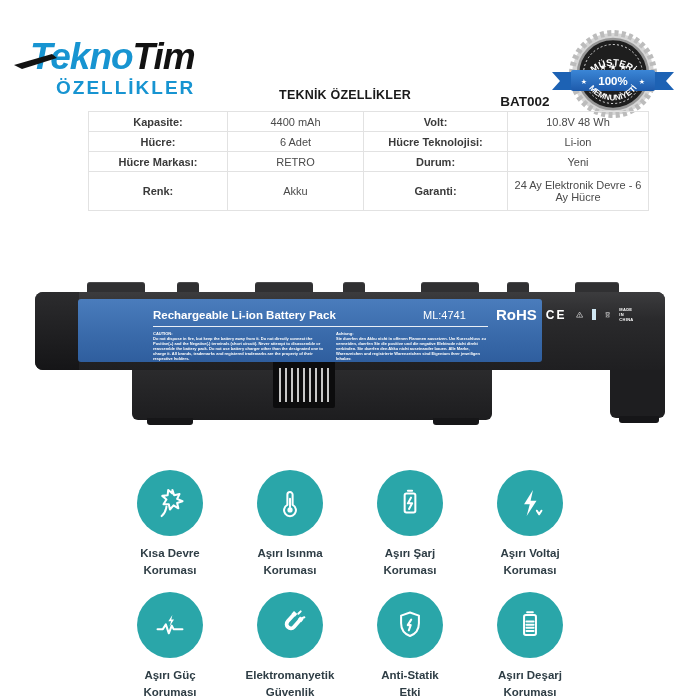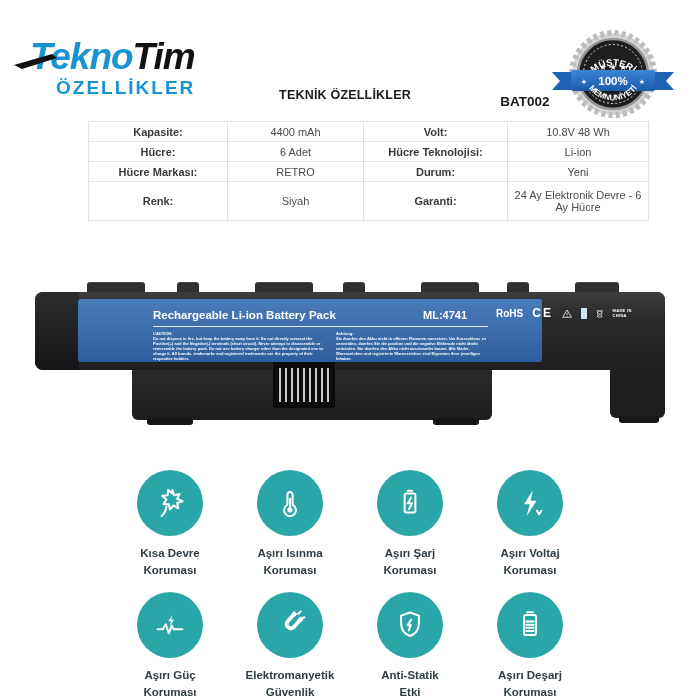--- a/index.html
+++ b/index.html
@@ -16,42 +16,42 @@
   .logo-sub{margin-left:40px;margin-top:2px;color:#1794d1;font-weight:800;font-size:19px;letter-spacing:2px;}
 
   
   .badge{position:absolute;left:548px;top:22px;width:130px;height:104px;}
 
   
   .sec-title{position:absolute;left:230px;top:88px;width:230px;text-align:center;font-size:12.5px;font-weight:700;color:#1a1a1a;letter-spacing:.2px;}
   .prod-code{position:absolute;left:470px;top:94px;width:110px;text-align:center;font-size:13.5px;font-weight:700;color:#1a1a1a;}
 
   
-  table.specs{position:absolute;left:88px;top:121px;width:524px;border-collapse:collapse;table-layout:fixed;padding-left:12px;}
+  table.specs{position:absolute;left:88px;top:111px;width:524px;border-collapse:collapse;table-layout:fixed;padding-left:12px;}
   table.specs td{border:1px solid #e2e2e2;font-size:11px;text-align:center;vertical-align:middle;padding:1px 4px;color:#4a4a4a;height:17px;}
   table.specs td.lbl{font-weight:700;color:#3a3a3a;}
   table.specs tr.tall td{height:36px;}
   .c1{width:130px;}.c2{width:127px;}.c3{width:135px;}.c4{width:132px;}
 
   
   .battery{position:absolute;left:35px;top:280px;width:630px;height:156px;}
   .tab{position:absolute;top:2px;height:12px;background:#303032;border-radius:3px 3px 0 0;border-top:1px solid #4a4a4c;}
   .bat-right{position:absolute;left:575px;top:12px;width:55px;height:126px;background:#1e1e20;border-radius:0 8px 6px 6px;}
   .bat-main{position:absolute;left:0;top:12px;width:630px;height:78px;background:linear-gradient(180deg,#3c3c3e 0%,#2a2a2c 35%,#1f1f21 100%);border-radius:8px;}
   .bat-cap-l{position:absolute;left:0;top:12px;width:44px;height:78px;background:linear-gradient(180deg,#2c2c2e,#151517);border-radius:8px 0 0 8px;}
   .bat-lower{position:absolute;left:97px;top:88px;width:360px;height:52px;background:linear-gradient(180deg,#2b2b2d,#1d1d1f);border-radius:0 0 6px 6px;}
   .bat-foot{position:absolute;height:7px;background:#161618;border-radius:0 0 3px 3px;}
   .bat-conn{position:absolute;left:238px;top:74px;width:62px;height:54px;background:#0c0c0d;border-radius:2px;}
   .bat-pins{position:absolute;left:6px;top:14px;width:50px;height:34px;background:repeating-linear-gradient(90deg,#c8c8c8 0 2px,#0c0c0d 2px 6px);}
   .bat-label{position:absolute;left:43px;top:19px;width:464px;height:63px;background:linear-gradient(180deg,#4a7cbc 0%,#3a6bab 55%,#2f5e9e 100%);border-radius:3px;color:#fff;}
   .bl-title{position:absolute;left:75px;top:10px;font-size:11.5px;font-weight:700;}
-  .bl-model{position:absolute;left:345px;top:10px;font-size:11px;font-weight:700;}
+  .bl-model{position:absolute;left:345px;top:10px;font-size:11px;font-weight:400;}
   .bl-line{position:absolute;left:75px;top:27px;width:335px;height:1px;background:#e9eff6;}
   .bl-marks{position:absolute;left:418px;top:7px;width:140px;display:flex;align-items:center;gap:9px;}
-  .bl-rohs{font-size:10px;font-weight:700;}
+  .bl-rohs{font-size:15px;font-weight:700;}
   .bl-ce{font-size:12px;font-weight:600;letter-spacing:2px;}
   .bl-sq{width:9px;height:11px;background:#cfe6f2;}
   .bl-madein{font-size:4px;font-weight:700;letter-spacing:.3px;}
   .bl-col{position:absolute;top:32px;font-size:4px;line-height:1.25;font-weight:600;}
   .bl-col .t{font-weight:800;}
   .bl-caution{left:75px;width:172px;}
   .bl-achtung{left:258px;width:158px;}
 
   
   .features{position:absolute;left:110px;top:470px;width:480px;display:flex;flex-wrap:wrap;}
@@ -124,21 +124,21 @@
       <td>Li-ion</td>
     </tr>
     <tr>
       <td class="lbl">Hücre Markası:</td>
       <td>RETRO</td>
       <td class="lbl">Durum:</td>
       <td>Yeni</td>
     </tr>
     <tr class="tall">
       <td class="lbl">Renk:</td>
-      <td>Siyah</td>
+      <td>Akku</td>
       <td class="lbl">Garanti:</td>
       <td>24 Ay Elektronik Devre - 6 Ay Hücre</td>
     </tr>
   </tbody>
     </table>
 
   <div class="battery">
     <div class="tab" style="left:52px;width:58px;"></div>
     <div class="tab" style="left:142px;width:22px;"></div>
     <div class="tab" style="left:220px;width:58px;"></div>

